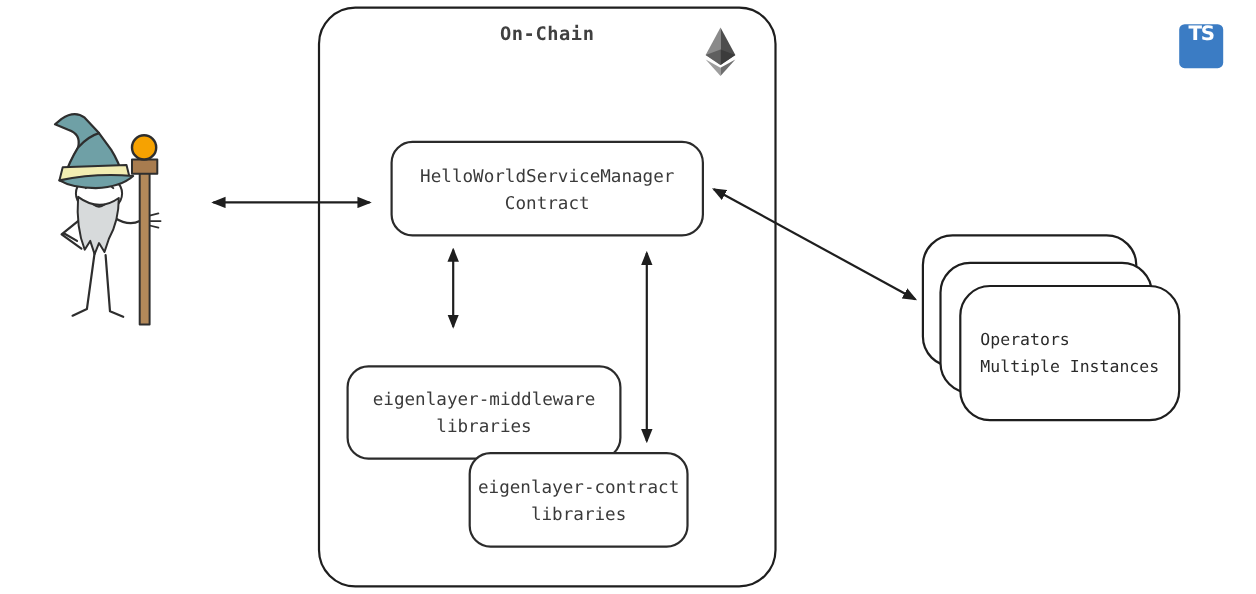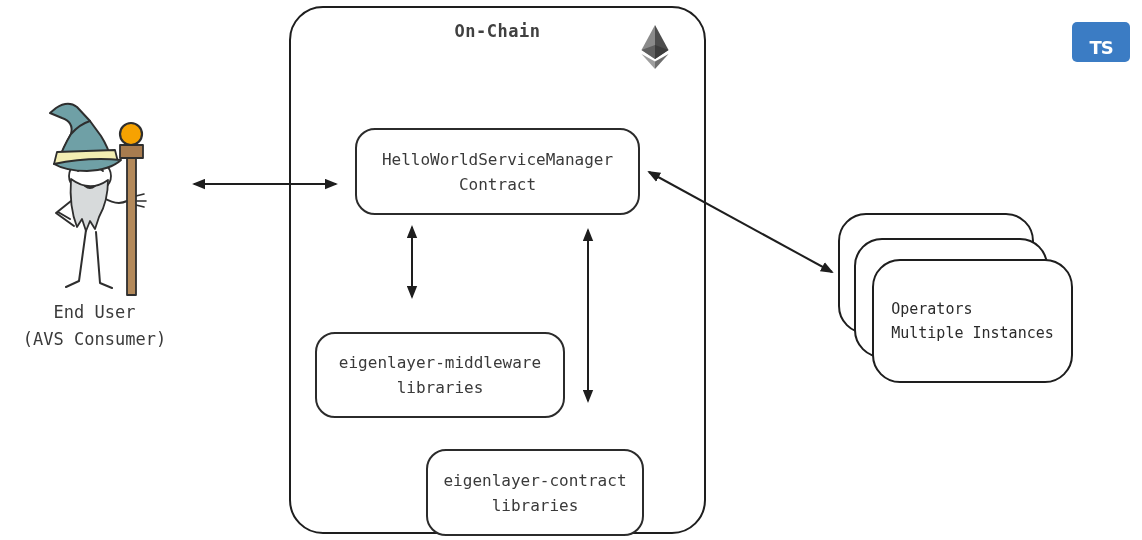--- a/index.html
+++ b/index.html
@@ -75,28 +75,28 @@
     text-align: center;
     font-size: 17px;
     line-height: 27px;
     white-space: pre-line;
     color: #3a3a3a;
   }
   .ts-badge {
     position: absolute;
     left: 1072px;
     top: 22px;
-    width: 58px;
+    width: 40px;
     height: 40px;
     border-radius: 5px;
     background: #3b7cc4;
     display: flex;
     align-items: flex-end;
     justify-content: center;
-    padding-bottom: 5px;
+    padding-bottom: 22px;
     box-sizing: border-box;
   }
   .ts-badge span {
     color: #ffffff;
     font-family: "DejaVu Sans", sans-serif;
     font-weight: bold;
     font-size: 18px;
     line-height: 18px;
     letter-spacing: -1px;
   }
@@ -149,34 +149,32 @@
     <g transform="translate(640,25)">
       <polygon points="15,0 1.5,25 15,34" fill="#8a8a8a"></polygon>
       <polygon points="15,0 28.5,25 15,34" fill="#4d4d4d"></polygon>
       <polygon points="1.5,25 15,34 15,20" fill="#5f5f5f"></polygon>
       <polygon points="28.5,25 15,34 15,20" fill="#3c3c3c"></polygon>
       <polygon points="1.5,29 15,44 15,36.5" fill="#9e9e9e"></polygon>
       <polygon points="28.5,29 15,44 15,36.5" fill="#6e6e6e"></polygon>
     </g>
   </svg>
 
-  <div class="caption" style="left:2px; top:299px; width:185px;">End User
-(AVS Consumer)</div>
 
   <div class="container" style="left:289px; top:6px; width:413px; height:524px;">
     <div class="container-title">On-Chain</div>
   </div>
 
   <div class="node" style="left:355px; top:128px; width:285px; height:87px;">HelloWorldServiceManager
 Contract</div>
 
   <div class="node" style="left:315px; top:308px; width:250px; height:86px;margin-top:24px;">eigenlayer-middleware
 libraries</div>
 
-  <div class="node" style="left:426px; top:411px; width:218px; height:87px;margin-top:38px;">eigenlayer-contract
+  <div class="node" style="left:426px; top:411px; width:200px; height:87px;">eigenlayer-contract
 libraries</div>
 
 
   <div class="ts-badge">
     <span>TS</span>
   </div>
 
   <div class="stack-card" style="left:838px; top:213px; width:196px; height:121px;"></div>
   <div class="stack-card" style="left:854px; top:238px; width:194px; height:120px;"></div>
   <div class="stack-card stack-front" style="left:872px; top:259px; width:201px; height:124px;">Operators

